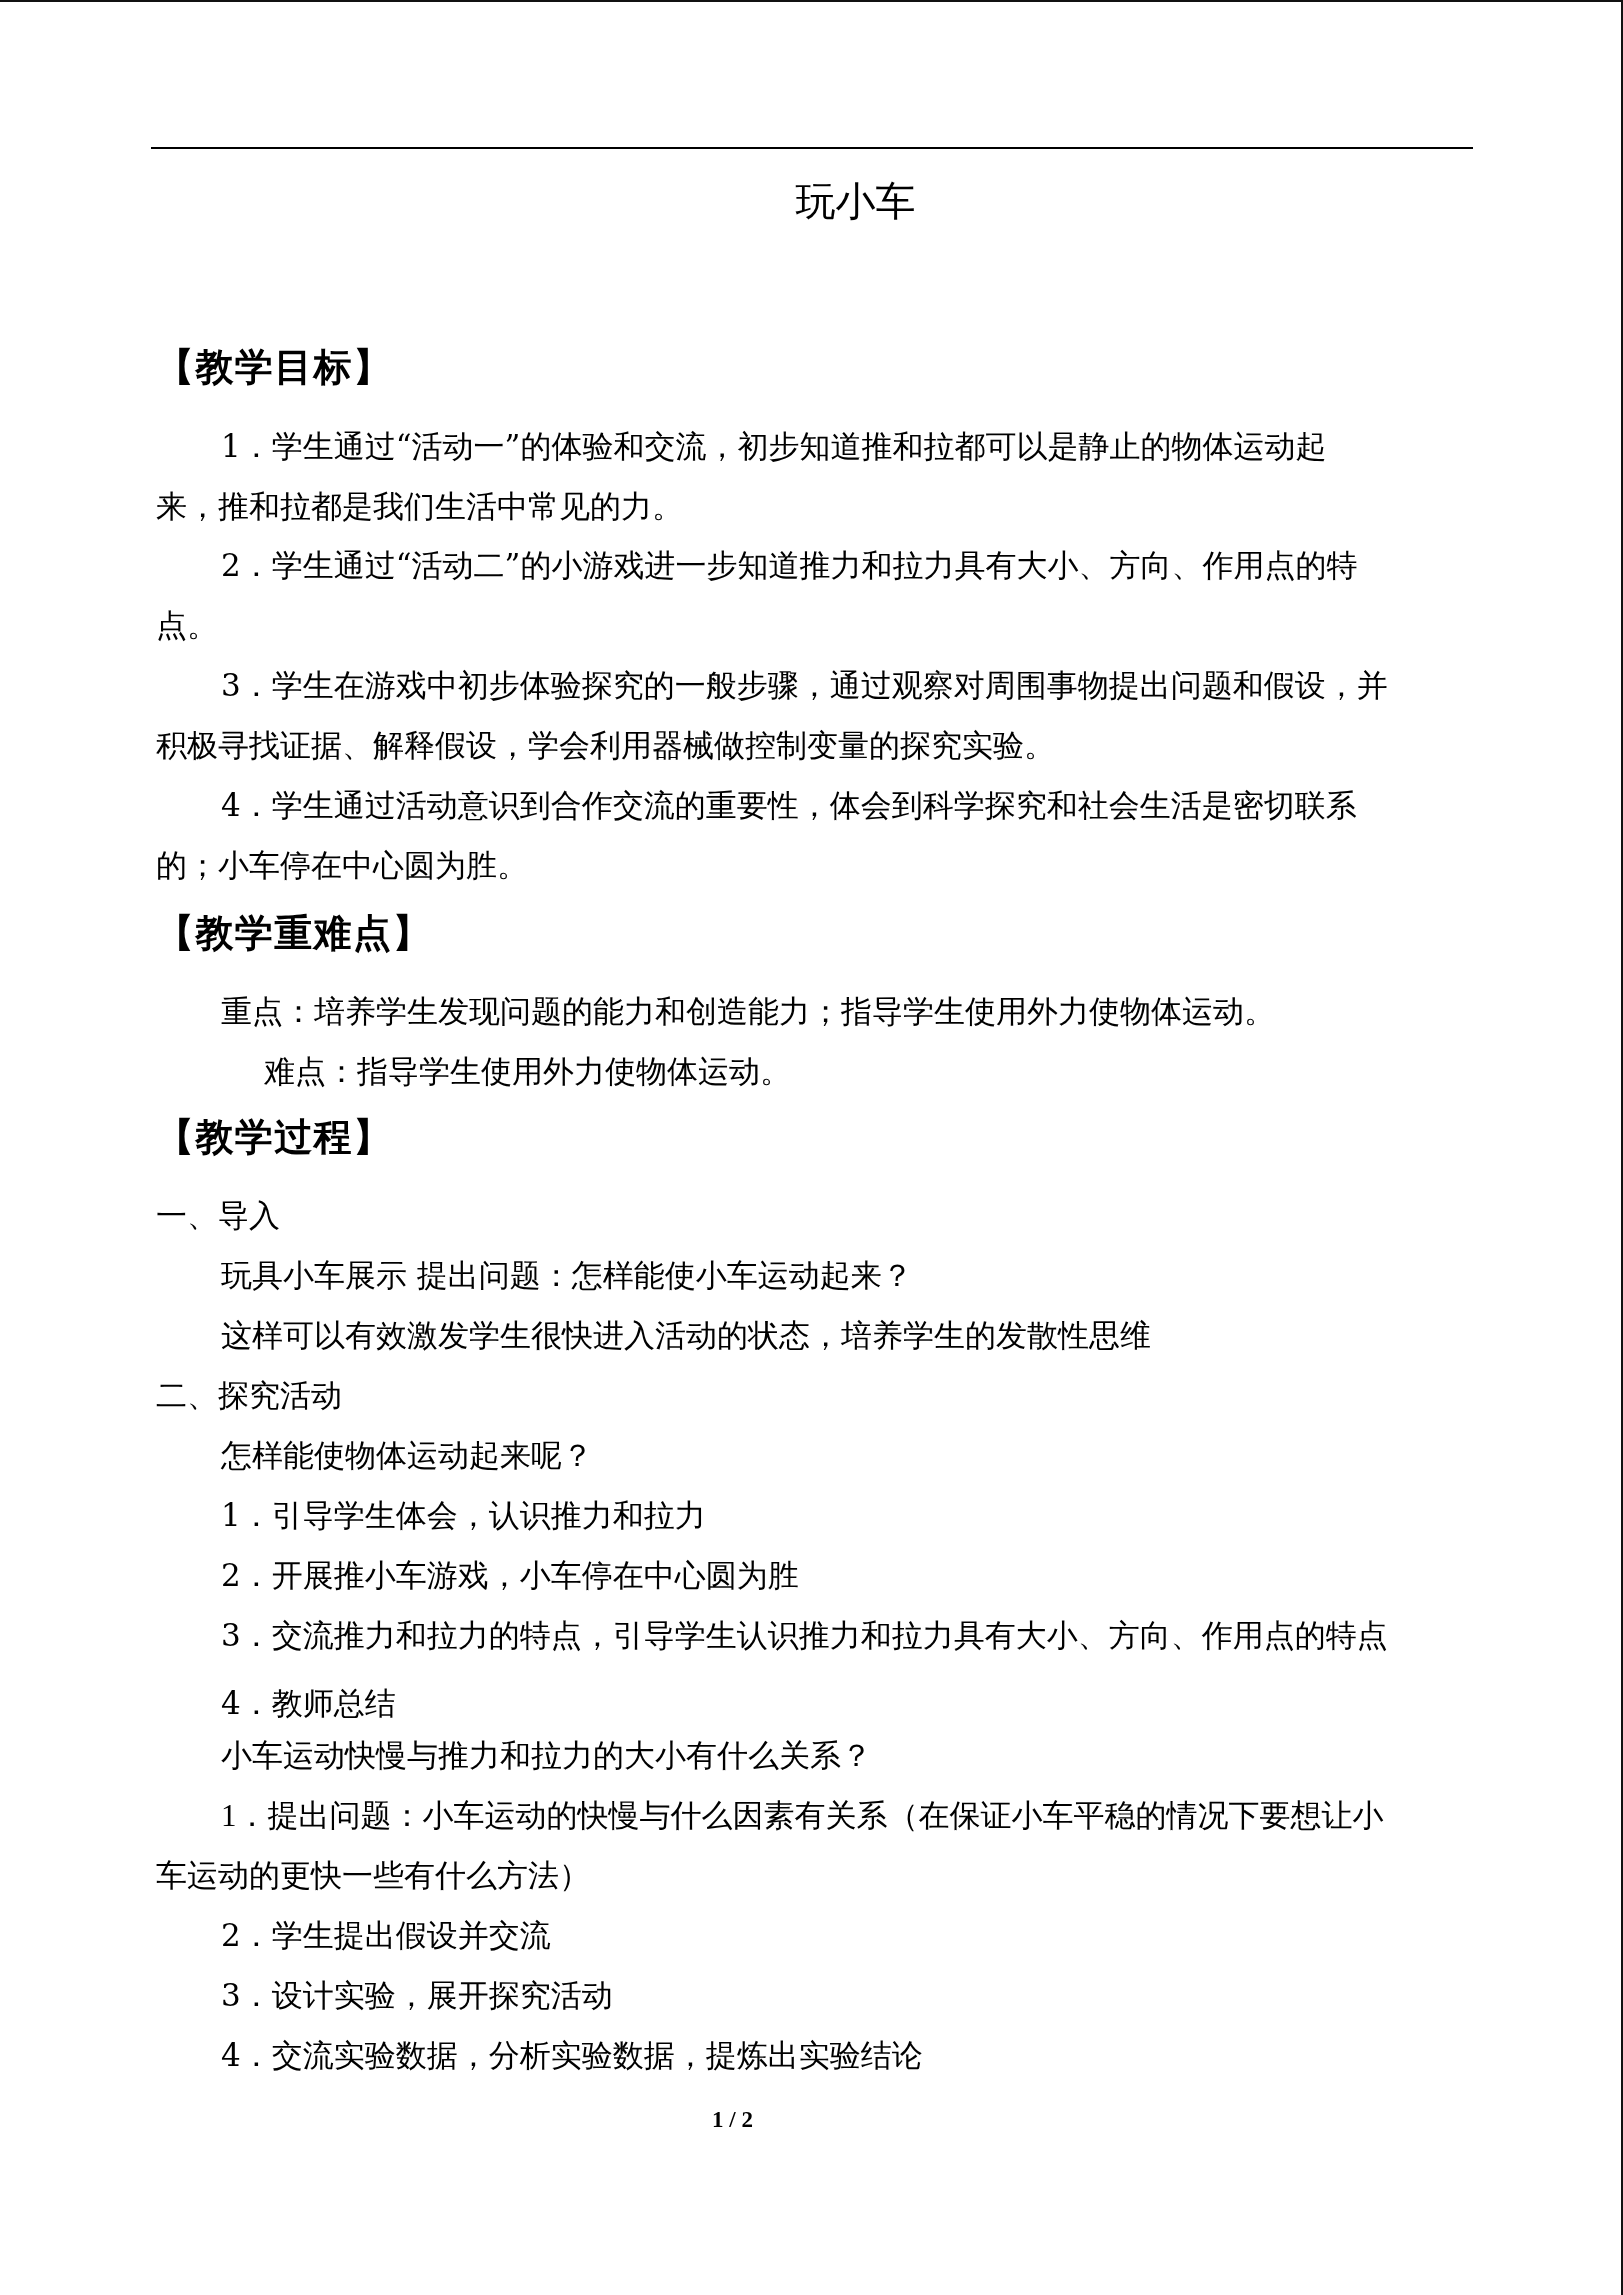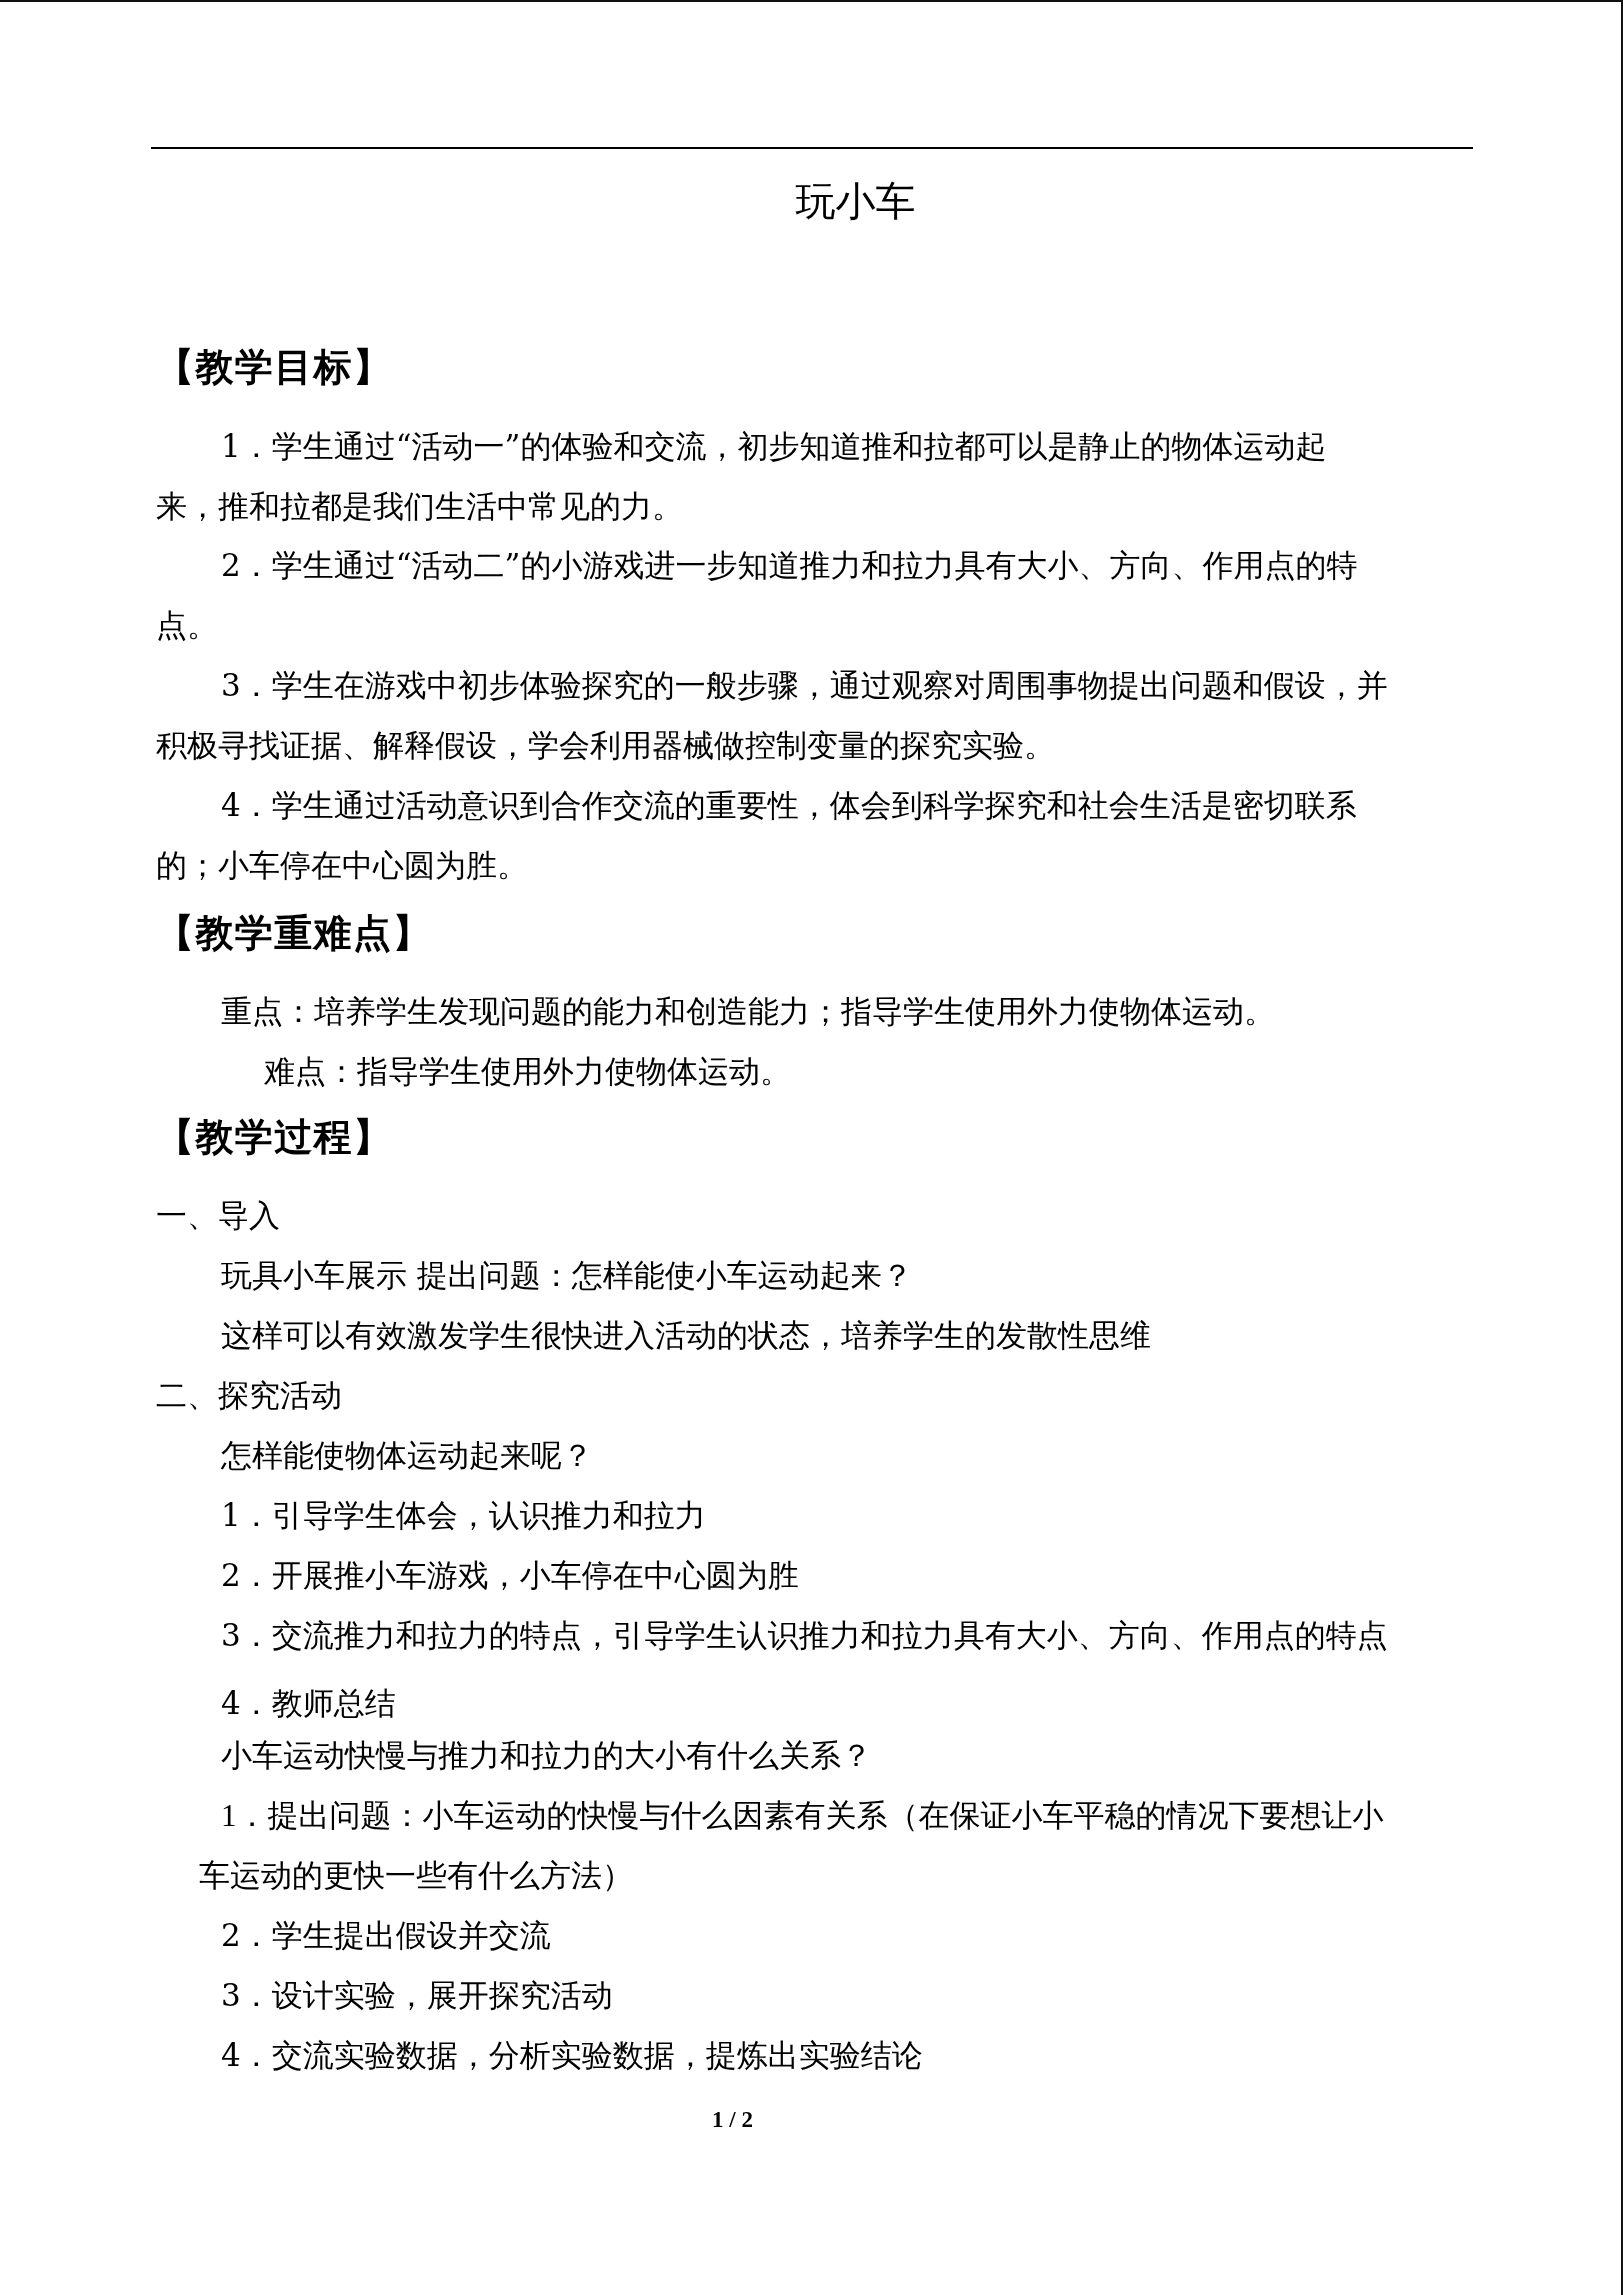--- a/index.html
+++ b/index.html
@@ -67,21 +67,21 @@
     <div class="line indent" style="top:1253px;">玩具小车展示  提出问题：怎样能使小车运动起来？</div>
     <div class="line indent" style="top:1313px;">这样可以有效激发学生很快进入活动的状态，培养学生的发散性思维</div>
     <div class="line" style="top:1373px;">二、探究活动</div>
     <div class="line indent" style="top:1433px;">怎样能使物体运动起来呢？</div>
     <div class="line indent" style="top:1493px;">1．引导学生体会，认识推力和拉力</div>
     <div class="line indent" style="top:1553px;">2．开展推小车游戏，小车停在中心圆为胜</div>
     <div class="line indent" style="top:1613px;">3．交流推力和拉力的特点，引导学生认识推力和拉力具有大小、方向、作用点的特点</div>
     <div class="line indent" style="top:1673px;margin-top:8px;">4．教师总结</div>
     <div class="line indent" style="top:1733px;">小车运动快慢与推力和拉力的大小有什么关系？</div>
     <div class="line indent" style="top:1793px;font-family:Liberation Serif, serif;">1．提出问题：小车运动的快慢与什么因素有关系（在保证小车平稳的情况下要想让小</div>
-    <div class="line" style="top:1853px;margin-left:43px;">车运动的更快一些有什么方法）</div>
+    <div class="line" style="top:1853px;">车运动的更快一些有什么方法）</div>
     <div class="line indent" style="top:1913px;">2．学生提出假设并交流</div>
     <div class="line indent" style="top:1973px;">3．设计实验，展开探究活动</div>
     <div class="line indent" style="top:2033px;">4．交流实验数据，分析实验数据，提炼出实验结论</div>
   </div>
 
   <div class="footer">1 / 2</div>
 </div>
 
 
 </body></html>

